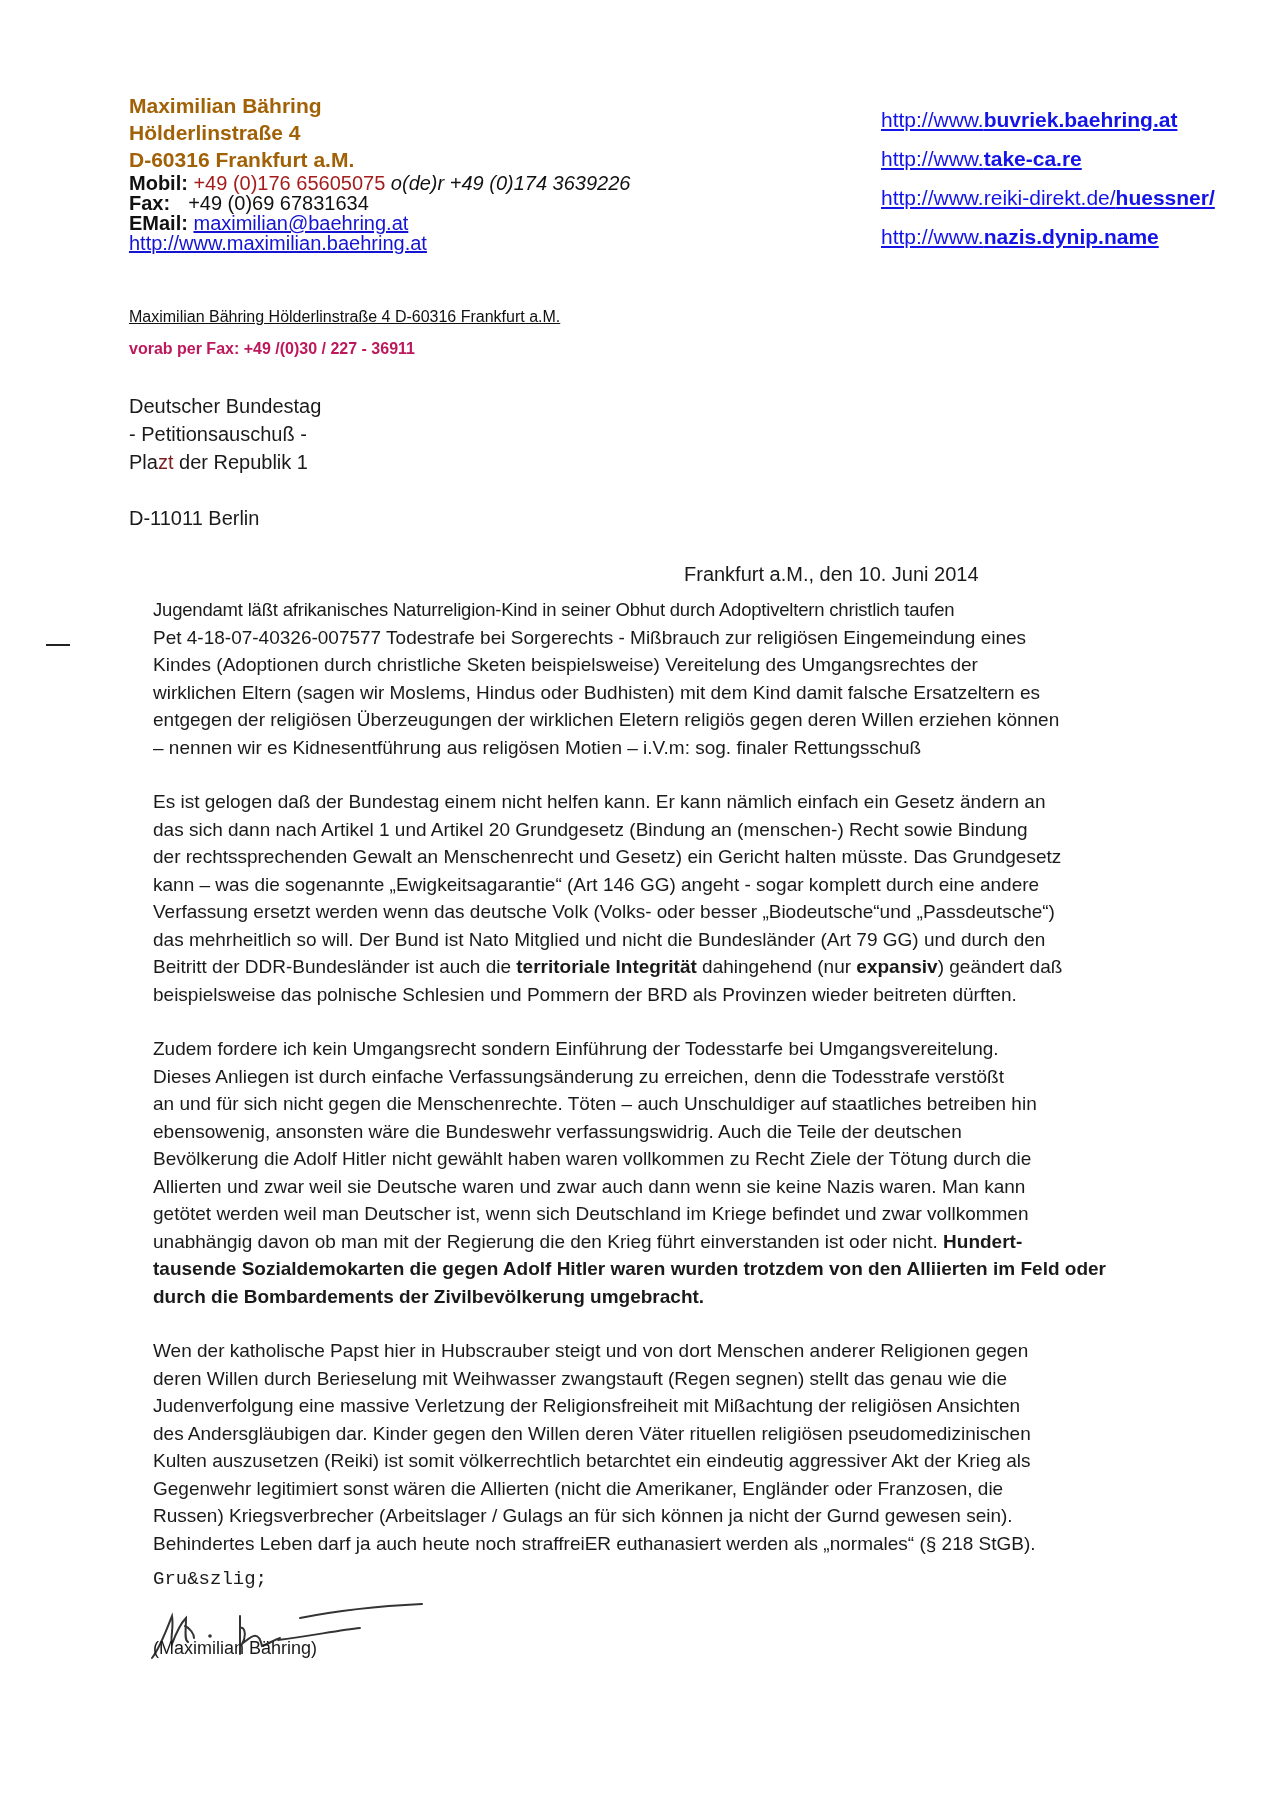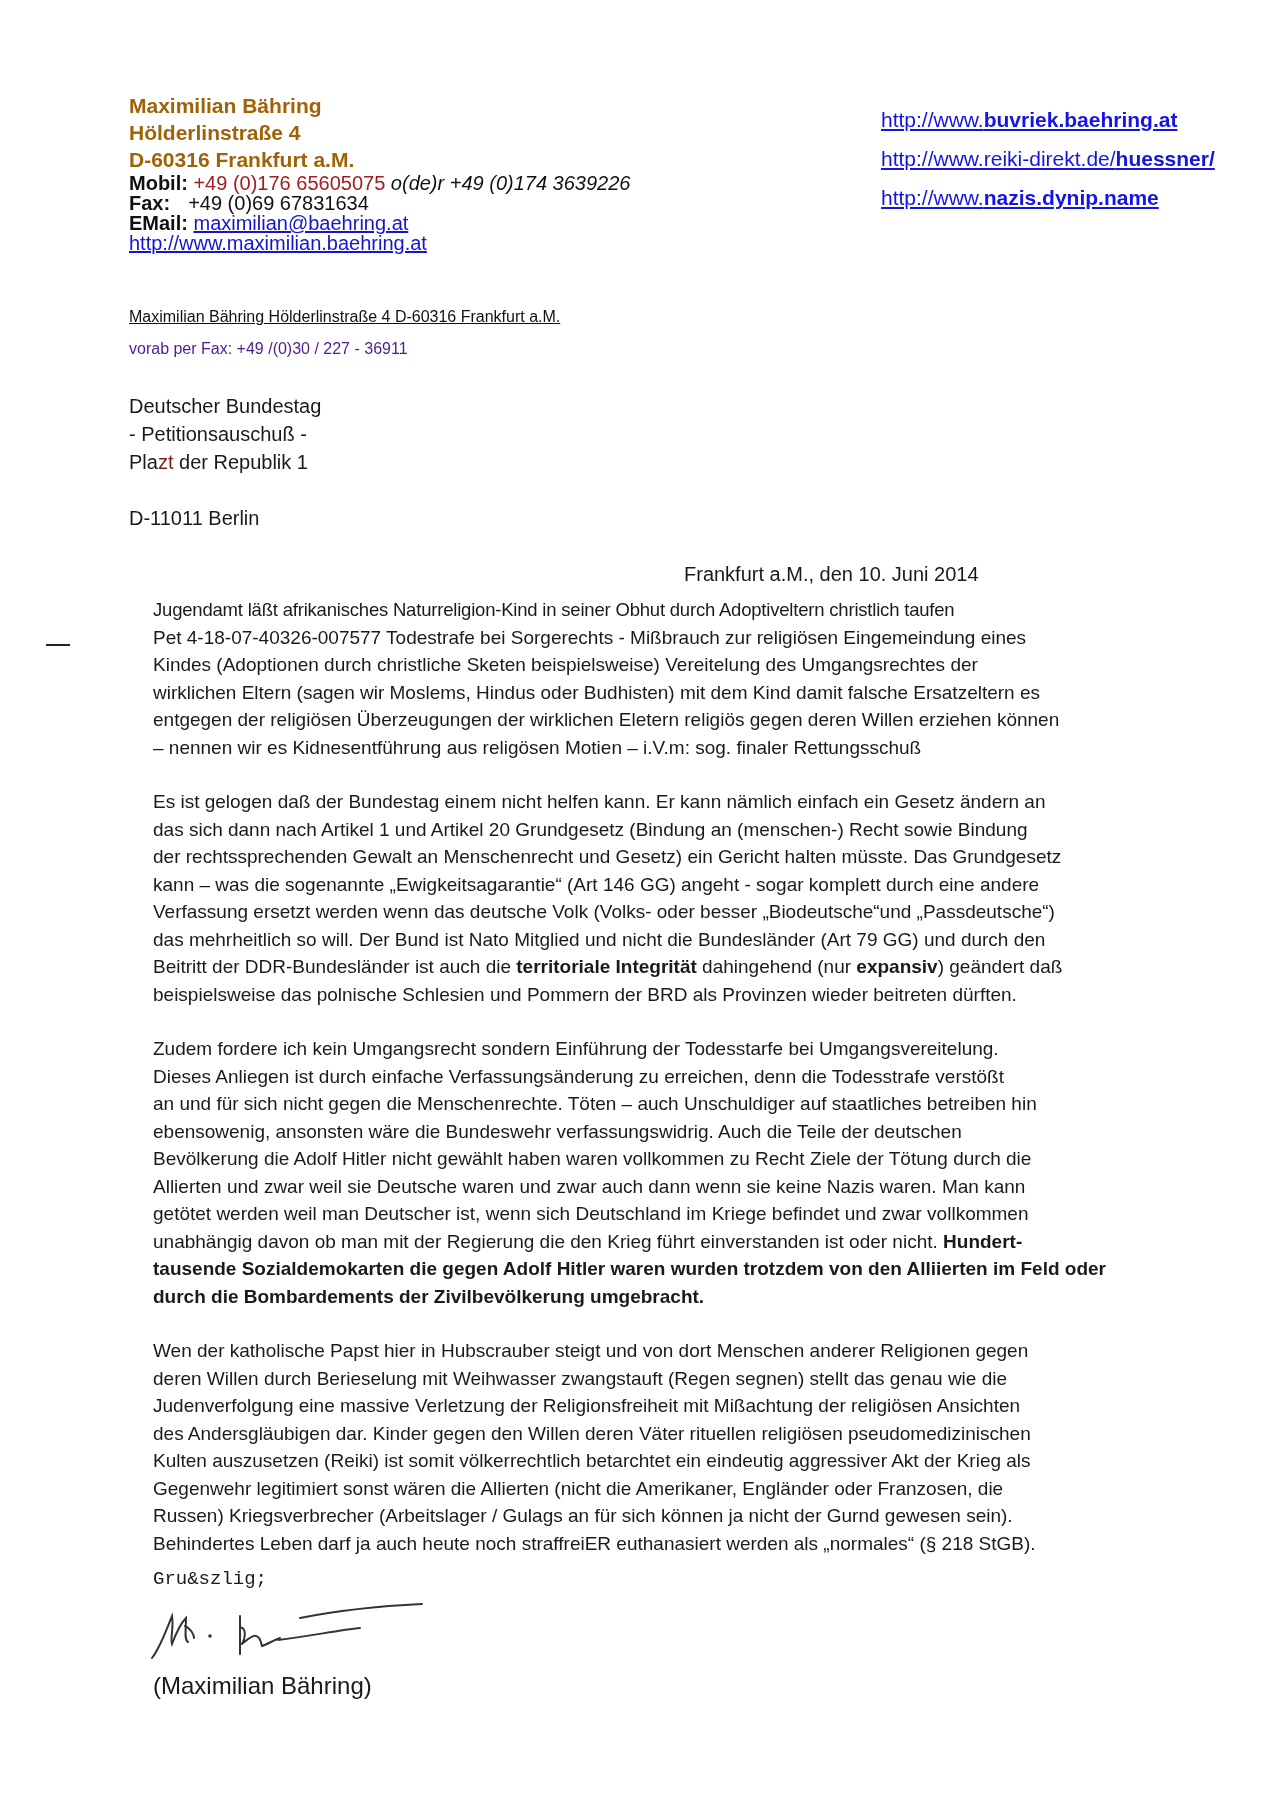--- a/index.html
+++ b/index.html
@@ -53,22 +53,22 @@
       font-family: "Liberation Sans", sans-serif;
       font-size: 16px;
       text-decoration: underline;
       color: #111;
       white-space: nowrap;
     }
     .fax-pre {
       left: 129px; top: 340px;
       font-family: "Liberation Sans", sans-serif;
       font-size: 16px;
-      font-weight: normal;
-      color: #4c1d95;
+      font-weight: bold;
+      color: #be185d;
       white-space: nowrap;
     }
 
     
     .recipient {
       left: 129px; top: 392px;
       font-family: "Liberation Sans", sans-serif;
       font-size: 20px;
       line-height: 28px;
       color: #1a1a1a;
@@ -109,23 +109,23 @@
     .b { font-weight: bold; }
 
     .closing {
       left: 153px; top: 1568px;
       font-family: Liberation Mono, monospace;
       font-size: 19px;
       color: #1a1a1a;
     }
     .signature { left: 150px; top: 1598px; width: 300px; height: 70px; }
     .signer {
-      left: 153px; top: 1672px;
-      font-family: "Liberation Sans", sans-serif;
-      font-size: 24px;
+      left: 153px; top: 1638px;
+      font-family: "Liberation Sans", sans-serif;
+      font-size: 18px;
       color: #1a1a1a;
     }
   </style>
 </head>
 <body>
 
 <div class="abs sender">
   <div class="big">Maximilian Bähring</div>
   <div class="big">Hölderlinstraße 4</div>
   <div class="big">D-60316 Frankfurt a.M.</div>
@@ -142,20 +142,21 @@
     <span class="lbl">EMail:</span>
     <a class="lnk">maximilian@baehring.at</a>
   </div>
   <div class="small">
     <a class="lnk">http://www.maximilian.baehring.at</a>
   </div>
 </div>
 
 <div class="abs links">
   <a><span>http://www.</span><b>buvriek.baehring.at</b></a>
+  <a><span>http://www.</span><b>take-ca.re</b></a>
   <a><span>http://www.reiki-direkt.de/</span><b>huessner/</b></a>
   <a><span>http://www.</span><b>nazis.dynip.name</b></a>
 </div>
 
 <div class="abs return-line">Maximilian Bähring  Hölderlinstraße 4 D-60316 Frankfurt a.M.</div>
 <div class="abs fax-pre">vorab per Fax: +49 /(0)30 / 227 - 36911</div>
 
 <div class="abs recipient">
   <div>Deutscher Bundestag</div>
   <div>- Petitionsauschuß -</div>

